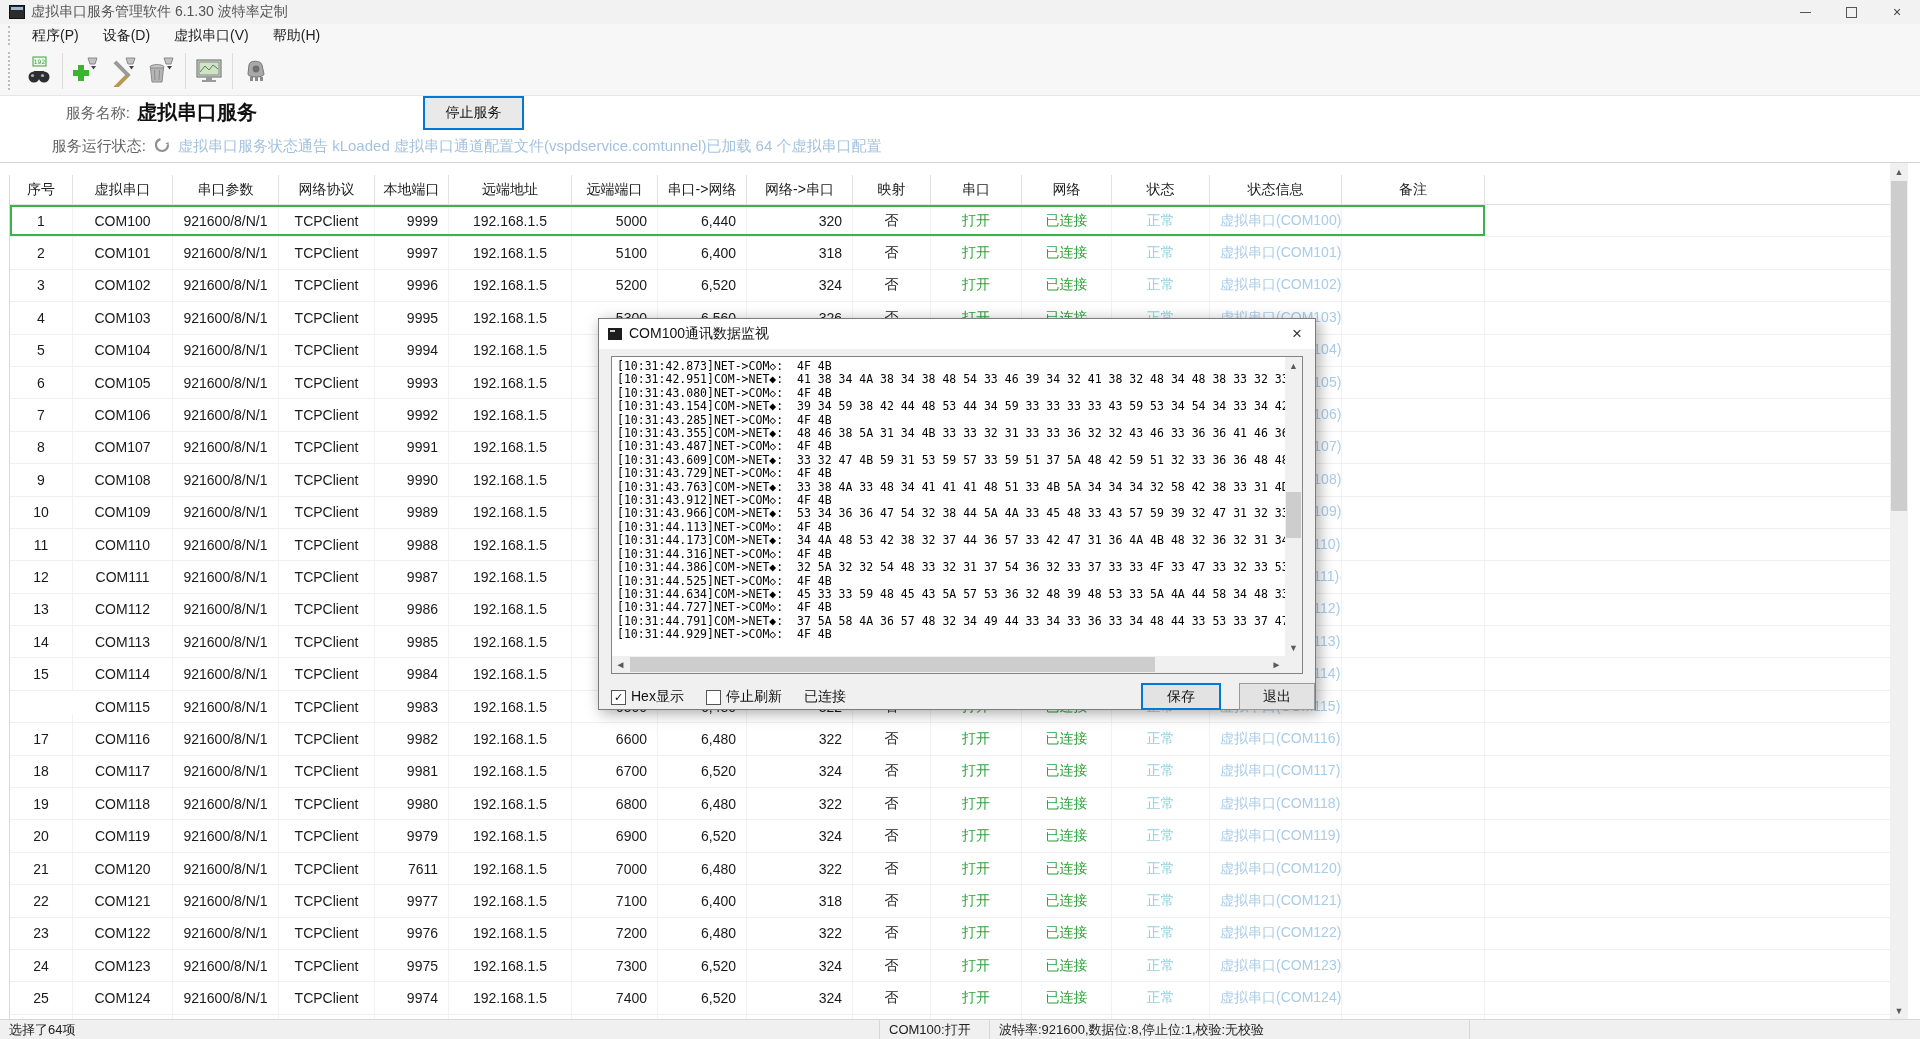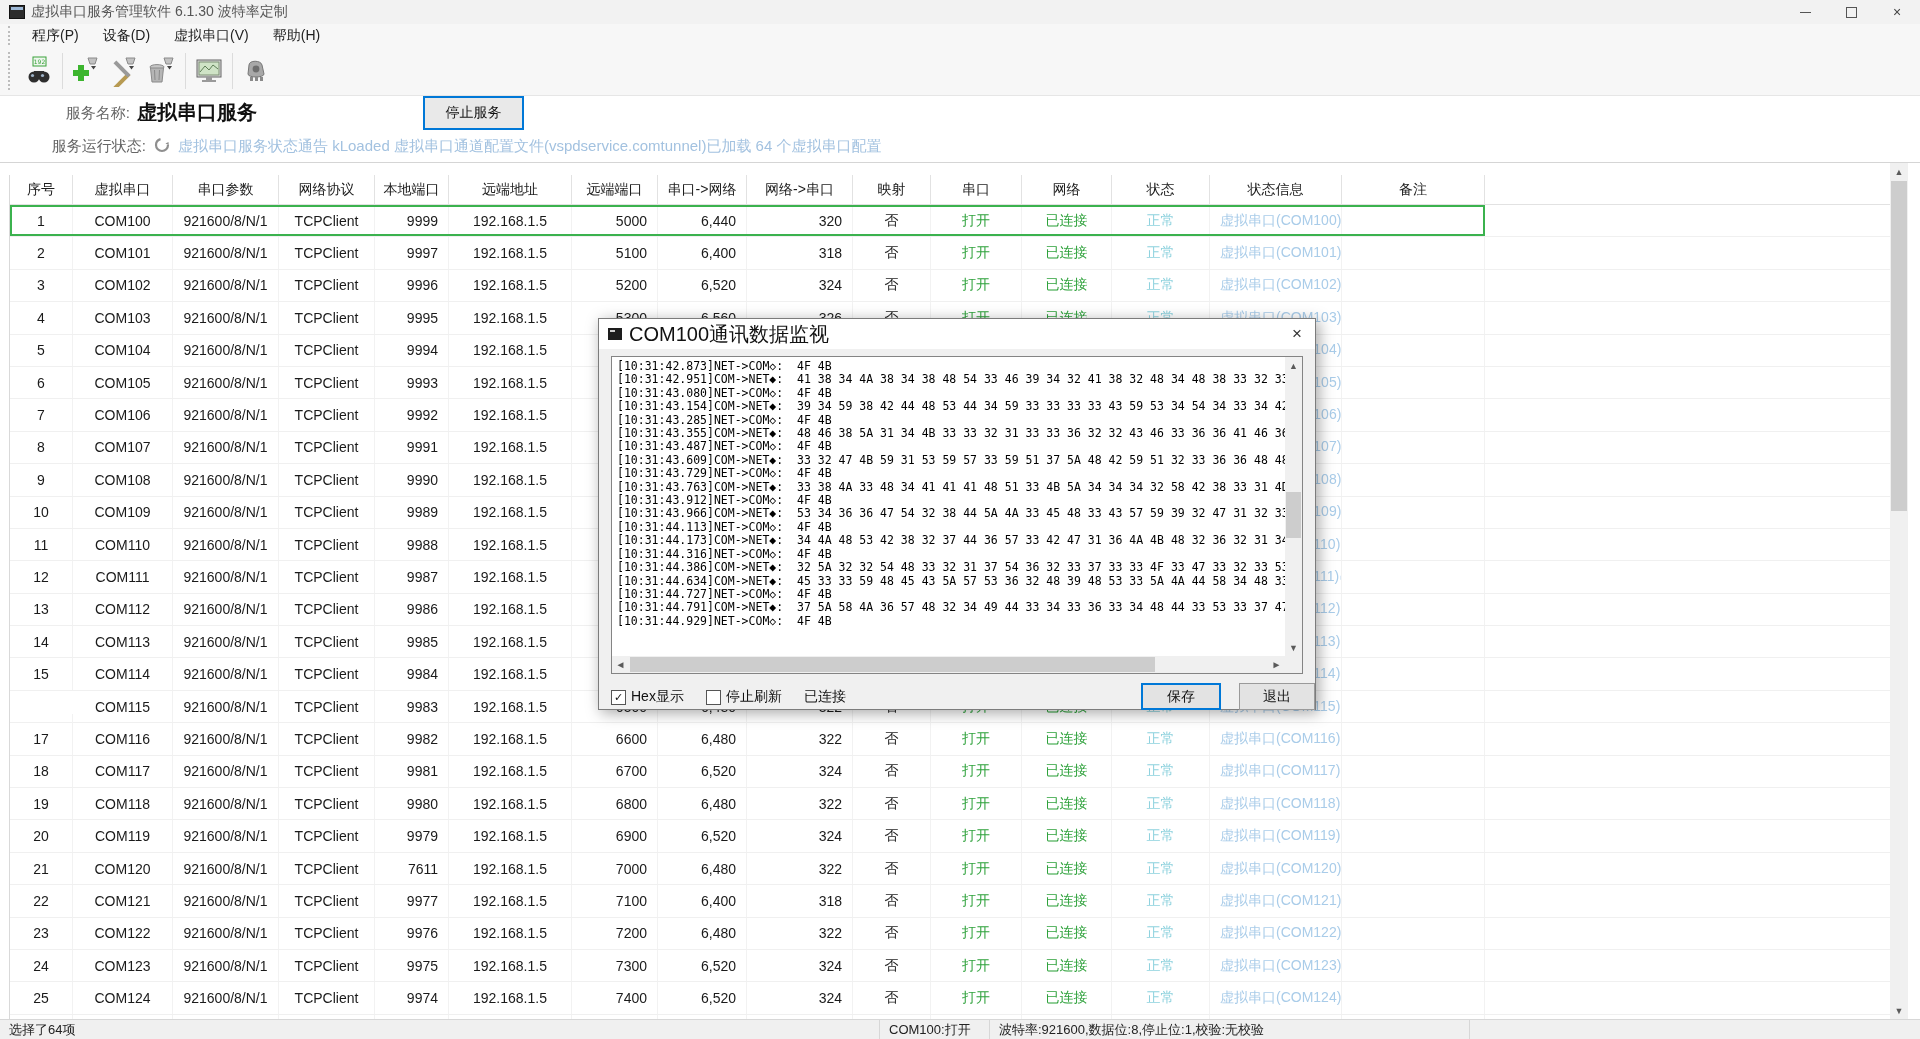--- a/index.html
+++ b/index.html
@@ -63,21 +63,21 @@
   .sb-arrow{position:absolute;left:0;width:18px;height:17px;display:flex;align-items:center;justify-content:center;
             color:#5a5a5a;font-size:9px;}
   .main-thumb{position:absolute;left:1px;top:18px;width:16px;height:330px;background:#cdcdcd;}
 
   
   .dialog{position:absolute;left:598px;top:318px;width:718px;height:392px;background:#f0f0f0;
           border:1px solid #7c7c7c;box-shadow:3px 3px 14px rgba(0,0,0,.35);box-sizing:border-box;}
   .dlg-title{position:absolute;left:0;top:0;width:100%;height:30px;background:#fff;display:flex;align-items:center;}
   .dlg-icon{width:14px;height:12px;background:#1d1d1d;margin:0 7px 0 9px;position:relative;}
   .dlg-icon::after{content:"";position:absolute;left:2px;top:2px;width:5px;height:2px;background:#cfcfcf;}
-  .dlg-title-text{font-size:20px;color:#111;}
+  .dlg-title-text{font-size:14px;color:#111;}
   .dlg-close{position:absolute;right:0;top:0;width:36px;height:30px;display:flex;align-items:center;justify-content:center;
              font-size:17px;color:#333;}
   .logbox{position:absolute;left:12px;top:37px;width:692px;height:318px;background:#fff;border:1px solid #848484;box-sizing:border-box;}
   .log-content{position:absolute;left:0;top:0;right:17px;bottom:17px;overflow:hidden;padding:3px 0 0 5px;}
   .log-line{font-family:"DejaVu Sans Mono",monospace;font-size:11.5px;line-height:13.4px;white-space:pre;color:#000;}
   .vscroll{position:absolute;right:0;top:0;width:17px;bottom:17px;background:#f0f0f0;}
   .vthumb{position:absolute;left:1px;top:45%;width:15px;height:46px;background:#cdcdcd;}
   .hscroll{position:absolute;left:0;bottom:0;right:17px;height:17px;background:#f0f0f0;}
   .hthumb{position:absolute;top:1px;left:18px;height:15px;width:78%;background:#cdcdcd;}
   .h-arrow{position:absolute;top:0;width:17px;height:17px;display:flex;align-items:center;justify-content:center;
@@ -749,20 +749,21 @@
           <div class="log-line">[10:31:43.487]NET-&gt;COM◇:  4F 4B</div>
           <div class="log-line">[10:31:43.609]COM-&gt;NET◆:  33 32 47 4B 59 31 53 59 57 33 59 51 37 5A 48 42 59 51 32 33 36 36 48 48 31 38 48 46 51 36 50 34 43 33 56</div>
           <div class="log-line">[10:31:43.729]NET-&gt;COM◇:  4F 4B</div>
           <div class="log-line">[10:31:43.763]COM-&gt;NET◆:  33 38 4A 33 48 34 41 41 41 48 51 33 4B 5A 34 34 34 32 58 42 38 33 31 4D 57 35 32 51 37 44 49 38 44 46 48</div>
           <div class="log-line">[10:31:43.912]NET-&gt;COM◇:  4F 4B</div>
           <div class="log-line">[10:31:43.966]COM-&gt;NET◆:  53 34 36 36 47 54 32 38 44 5A 4A 33 45 48 33 43 57 59 39 32 47 31 32 33 44 33 48 4A 32 36 32 42 56 53 58</div>
           <div class="log-line">[10:31:44.113]NET-&gt;COM◇:  4F 4B</div>
           <div class="log-line">[10:31:44.173]COM-&gt;NET◆:  34 4A 48 53 42 38 32 37 44 36 57 33 42 47 31 36 4A 4B 48 32 36 32 31 34 34 39 31 38 33 33 4A 32 36 36 31</div>
           <div class="log-line">[10:31:44.316]NET-&gt;COM◇:  4F 4B</div>
           <div class="log-line">[10:31:44.386]COM-&gt;NET◆:  32 5A 32 32 54 48 33 32 31 37 54 36 32 33 37 33 33 4F 33 47 33 32 33 53 31 43 34 32 33 33 45 33 41 33 45</div>
+          <div class="log-line">[10:31:44.525]NET-&gt;COM◇:  4F 4B</div>
           <div class="log-line">[10:31:44.634]COM-&gt;NET◆:  45 33 33 59 48 45 43 5A 57 53 36 32 48 39 48 53 33 5A 4A 44 58 34 48 33 36 34 31 32 4A 48 5A 57 4B 36 33</div>
           <div class="log-line">[10:31:44.727]NET-&gt;COM◇:  4F 4B</div>
           <div class="log-line">[10:31:44.791]COM-&gt;NET◆:  37 5A 58 4A 36 57 48 32 34 49 44 33 34 33 36 33 34 48 44 33 53 33 37 47 32 32 34 44 35 46 46 59 33 32 49</div>
           <div class="log-line">[10:31:44.929]NET-&gt;COM◇:  4F 4B</div>
         </div>
       <div class="vscroll">
         <div class="sb-arrow" style="top:0;width:17px;">▲</div>
         <div class="vthumb"></div>
         <div class="sb-arrow" style="bottom:0;width:17px;">▼</div>
       </div>

